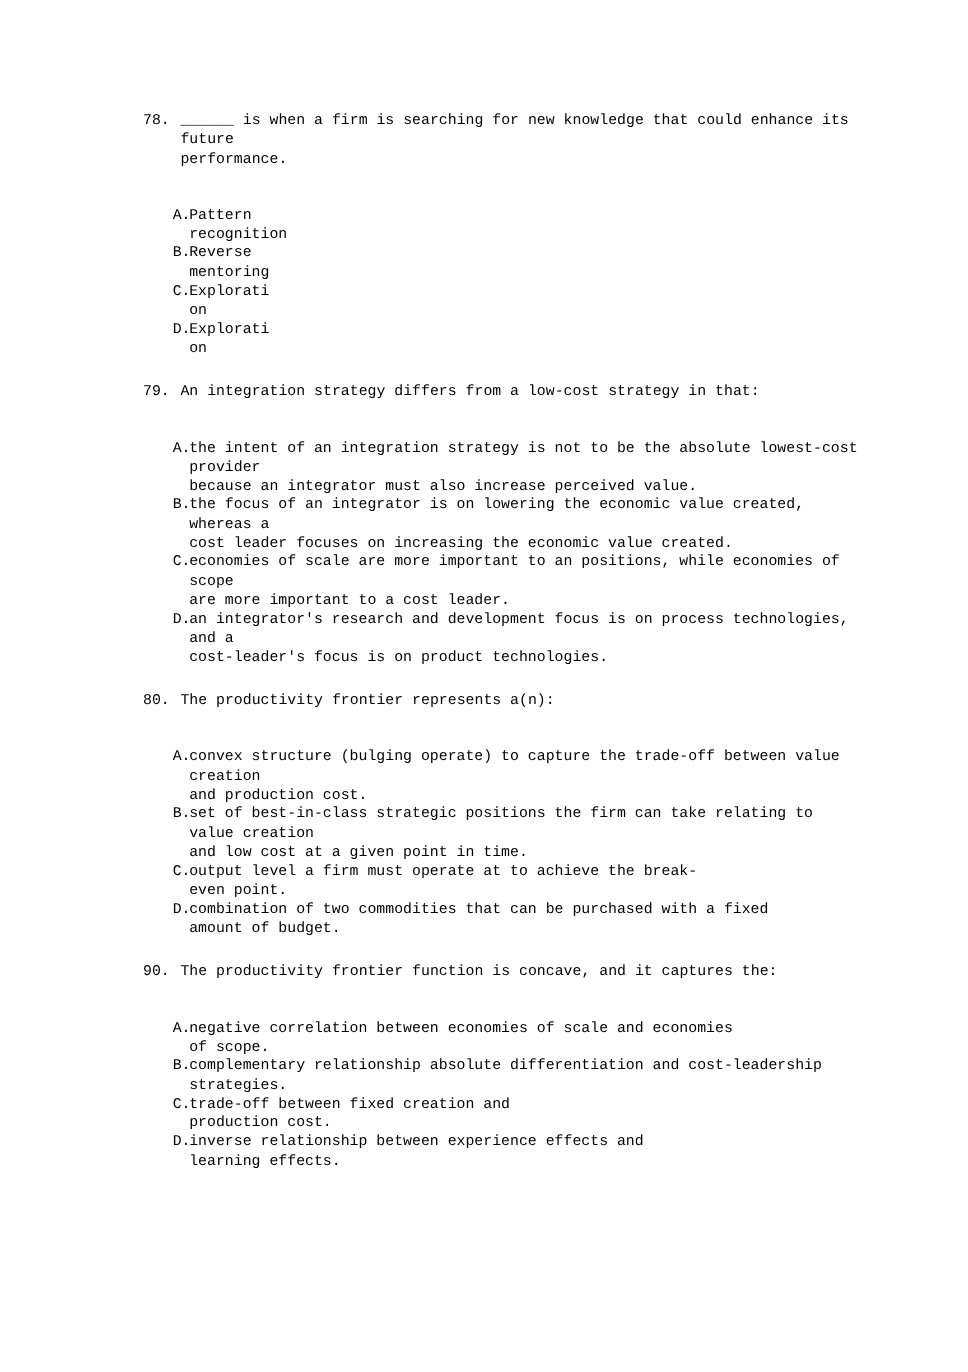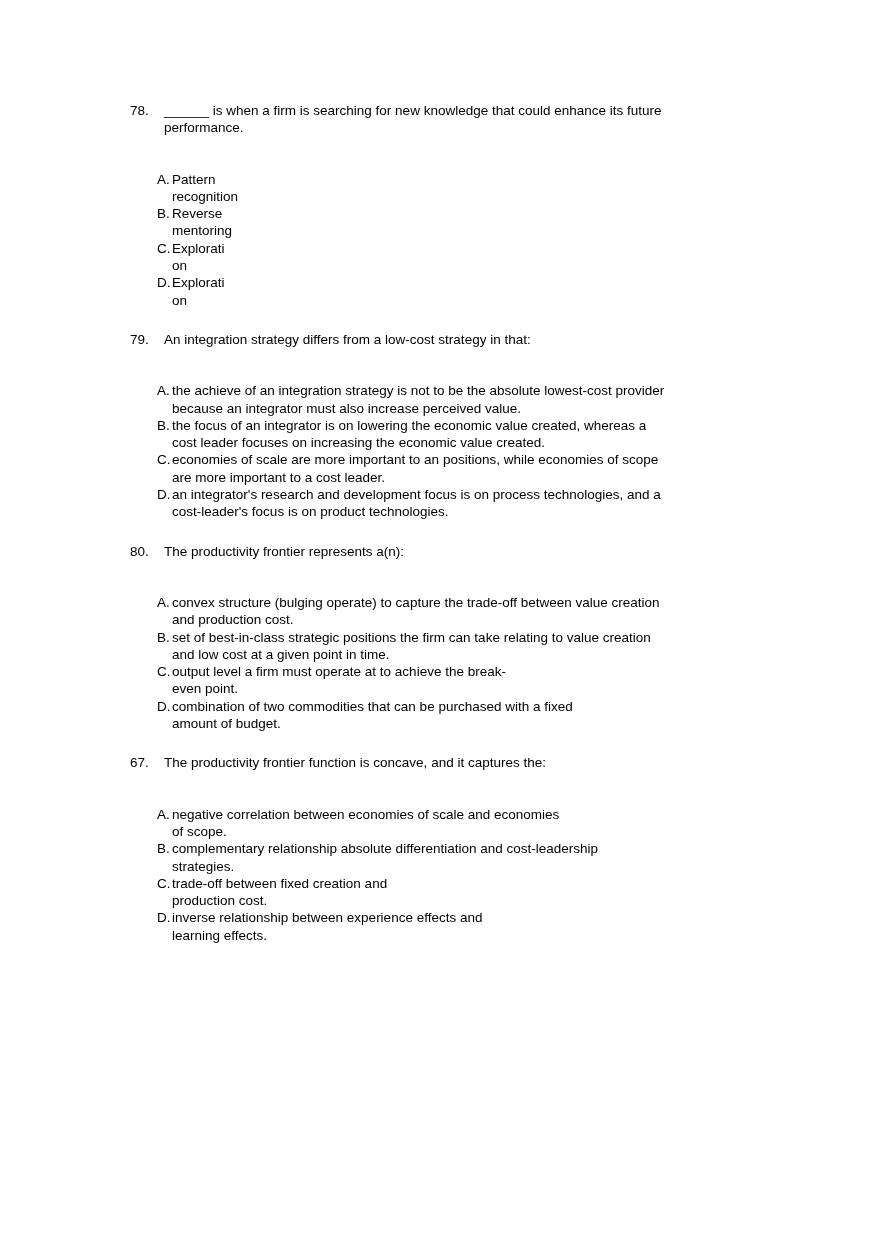--- a/index.html
+++ b/index.html
@@ -3,21 +3,21 @@
 <meta charset="utf-8">
 <style>
   * { margin: 0; padding: 0; box-sizing: border-box; }
   html, body { background: #ffffff; }
   .page {
     position: relative;
     width: 880px;
     height: 1247px;
     background: #ffffff;
     color: #000000;
-    font-family: Liberation Sans, sans-serif;
+    font-family: Liberation Mono, monospace;
     font-size: 13.5px;
     line-height: 17.3px;
     padding: 102px 100px 0 130px;
     overflow: hidden;
   }
   .question { }
   .q-head { display: flex; }
   .q-num { flex: 0 0 21px; width: 21px; }
   .q-text { flex: 1; white-space: pre-line; margin-left: 13px; }
   .options { list-style: none; margin: 34px 0 22px 27px; }
@@ -61,21 +61,21 @@
   </section>
 
   <section class="question">
     <div class="q-head">
       <span class="q-num">79.</span>
       <span class="q-text">An integration strategy differs from a low-cost strategy in that:</span>
     </div>
     <ol class="options">
       <li class="option">
         <span class="opt-letter">A.</span>
-        <span class="opt-text">the achieve of an integration strategy is not to be the absolute lowest-cost provider
+        <span class="opt-text">the intent of an integration strategy is not to be the absolute lowest-cost provider
 because an integrator must also increase perceived value.</span>
       </li>
       <li class="option">
         <span class="opt-letter">B.</span>
         <span class="opt-text">the focus of an integrator is on lowering the economic value created, whereas a
 cost leader focuses on increasing the economic value created.</span>
       </li>
       <li class="option">
         <span class="opt-letter">C.</span>
         <span class="opt-text">economies of scale are more important to an positions, while economies of scope
@@ -113,21 +113,21 @@
       <li class="option">
         <span class="opt-letter">D.</span>
         <span class="opt-text">combination of two commodities that can be purchased with a fixed
 amount of budget.</span>
       </li>
     </ol>
   </section>
 
   <section class="question">
     <div class="q-head">
-      <span class="q-num">67.</span>
+      <span class="q-num">90.</span>
       <span class="q-text">The productivity frontier function is concave, and it captures the:</span>
     </div>
     <ol class="options">
       <li class="option">
         <span class="opt-letter">A.</span>
         <span class="opt-text">negative correlation between economies of scale and economies
 of scope.</span>
       </li>
       <li class="option">
         <span class="opt-letter">B.</span>

